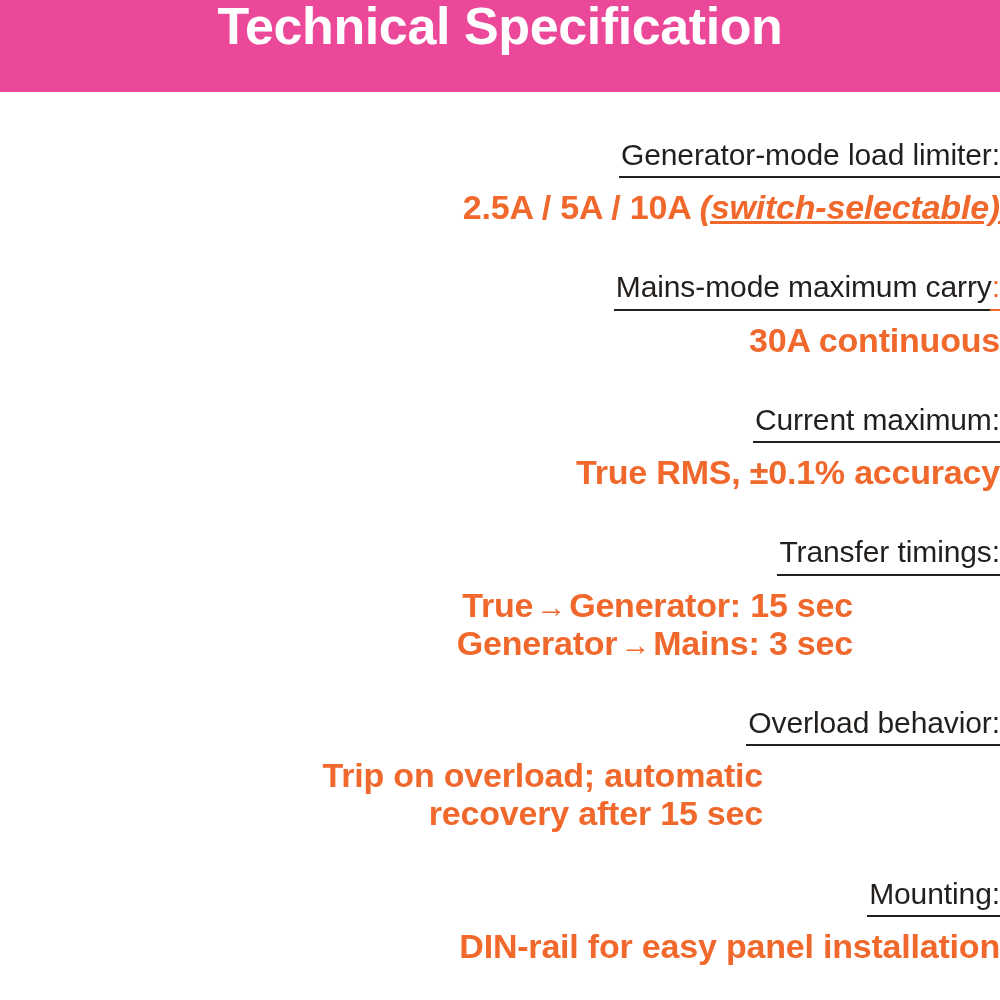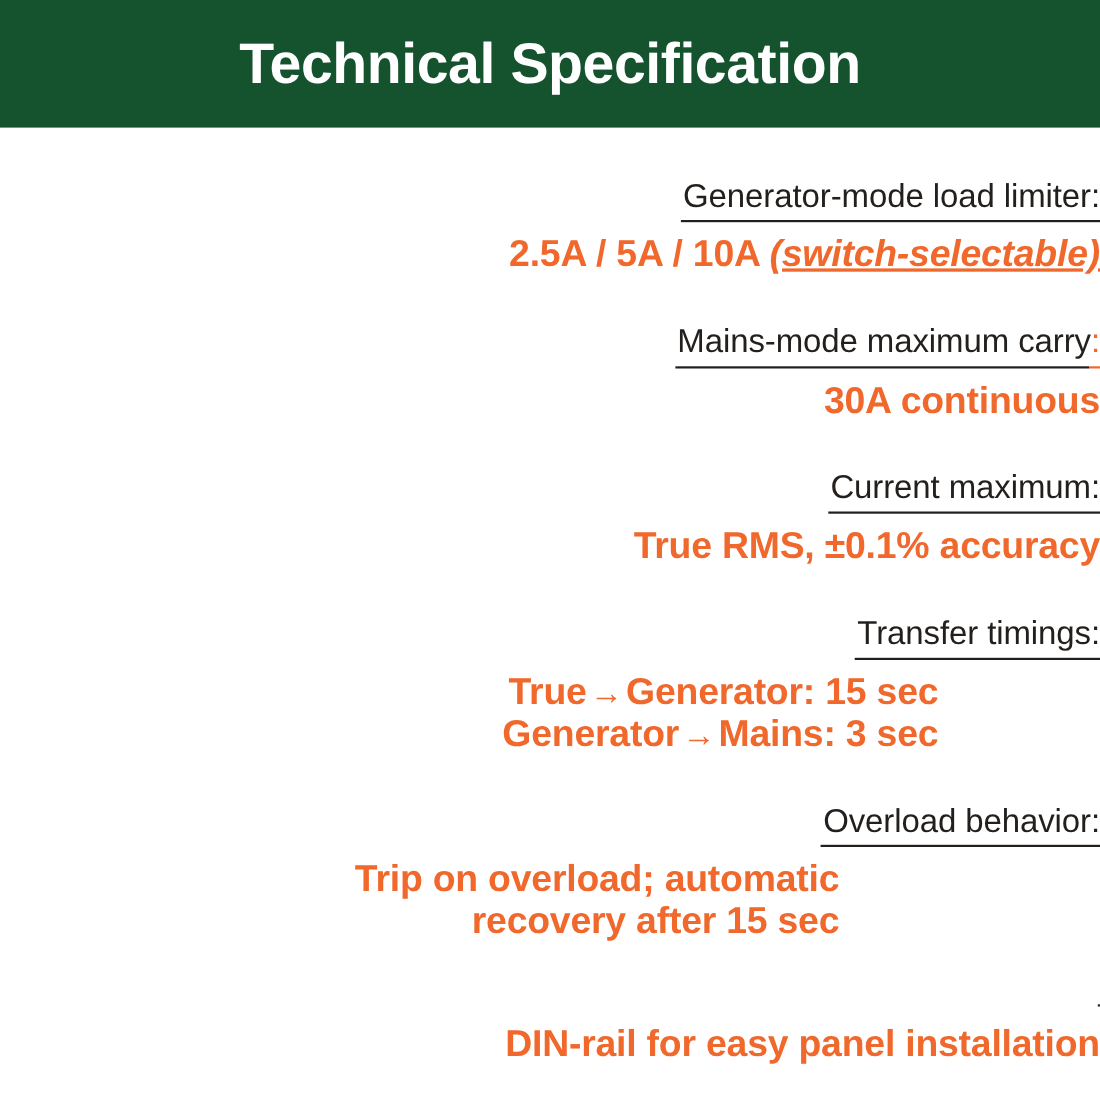--- a/index.html
+++ b/index.html
@@ -19,24 +19,24 @@
     width: 1000px;
     height: 1000px;
     background: #ffffff;
     display: flex;
     flex-direction: column;
   }
 
   
   .header-band {
     width: 1000px;
-    height: 116px;
-    background: #14532d;
+    height: 92px;
+    background: #ec4899;
     display: flex;
-    align-items: center;
+    align-items: flex-start;
     justify-content: center;
     flex: none;
   }
   .header-title {
     color: #ffffff;
     font-family: "Liberation Sans", sans-serif;
     font-size: 52px;
     font-weight: bold;
     letter-spacing: -0.4px;
     line-height: 1;
@@ -174,19 +174,20 @@
     <div class="spec-block">
       <div class="spec-label-wrap">
         <div class="spec-label">Overload behavior:</div>
         <div class="spec-label-rule"></div>
       </div>
       <div class="spec-value wrap">Trip on overload; automatic recovery after 15 sec</div>
     </div>
 
     <div class="spec-block">
       <div class="spec-label-wrap">
+        <div class="spec-label">Mounting:</div>
         <div class="spec-label-rule"></div>
       </div>
       <div class="spec-value nowrap">DIN-rail for easy panel installation</div>
     </div>
 
   </div>
 </div>
 
 </body></html>

